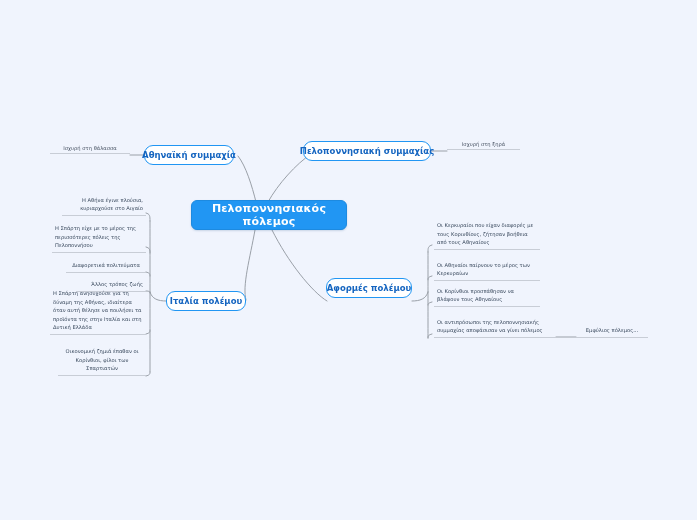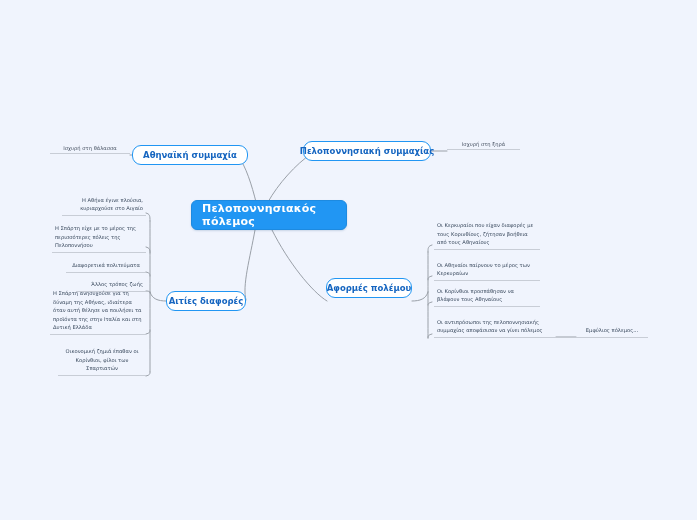--- a/index.html
+++ b/index.html
@@ -39,21 +39,21 @@
     background: #2196f3;
     border: 1px solid #1d8ae0;
     border-radius: 6px;
     color: #ffffff;
     font-weight: bold;
     font-size: 11px;
     letter-spacing: .2px;
     display: flex;
     align-items: center;
     justify-content: center;
-    text-align: left;
+    text-align: center;
     padding: 0 10px;
     box-shadow: 0 1px 2px rgba(20,70,130,.18);
   }
   
   .branch {
     background: #ffffff;
     border: 1.4px solid #2196f3;
     border-radius: 9px;
     color: #1565c0;
     font-weight: bold;
@@ -134,36 +134,36 @@
       <path d="M 428 338 C 428 336 428 335 432 334"></path>
 
       <path d="M 556 337 L 576 337"></path>
     </g>
   </svg>
 
   <div class="node root" style="left:191px; top:200px; width:156px; height:30px;">
     <span>Πελοποννησιακός πόλεμος</span>
   </div>
 
-  <div class="node branch" style="left:132px; top:145px; width:116px; height:20px;">
+  <div class="node branch" style="left:144px; top:145px; width:90px; height:20px;">
     <span>Αθηναϊκή συμμαχία</span>
   </div>
   <div class="node tag" style="left:50px; top:140px; width:80px; height:14px;">
     <span>Ισχυρή στη θάλασσα</span>
   </div>
 
   <div class="node branch" style="left:303px; top:141px; width:128px; height:20px;">
     <span>Πελοποννησιακή συμμαχίας</span>
   </div>
   <div class="node tag" style="left:447px; top:136px; width:73px; height:14px;">
     <span>Ισχυρή στη ξηρά</span>
   </div>
 
   <div class="node branch" style="left:166px; top:291px; width:80px; height:20px;">
-    <span>Αιτίες διαφορές</span>
+    <span>Ιταλία πολέμου</span>
   </div>
 
   <div class="node leaf right-align" style="left:62px; top:198px; width:84px; height:18px;">
     <span class="leaf-inner">Η Αθήνα έγινε πλούσια, κυριαρχούσε στο Αιγαίο</span>
   </div>
 
   <div class="node leaf left-align" style="left:52px; top:231px; width:94px; height:22px;">
     <span class="leaf-inner">Η Σπάρτη είχε με το μέρος της περισσότερες πόλεις της Πελοποννήσου</span>
   </div>
 

